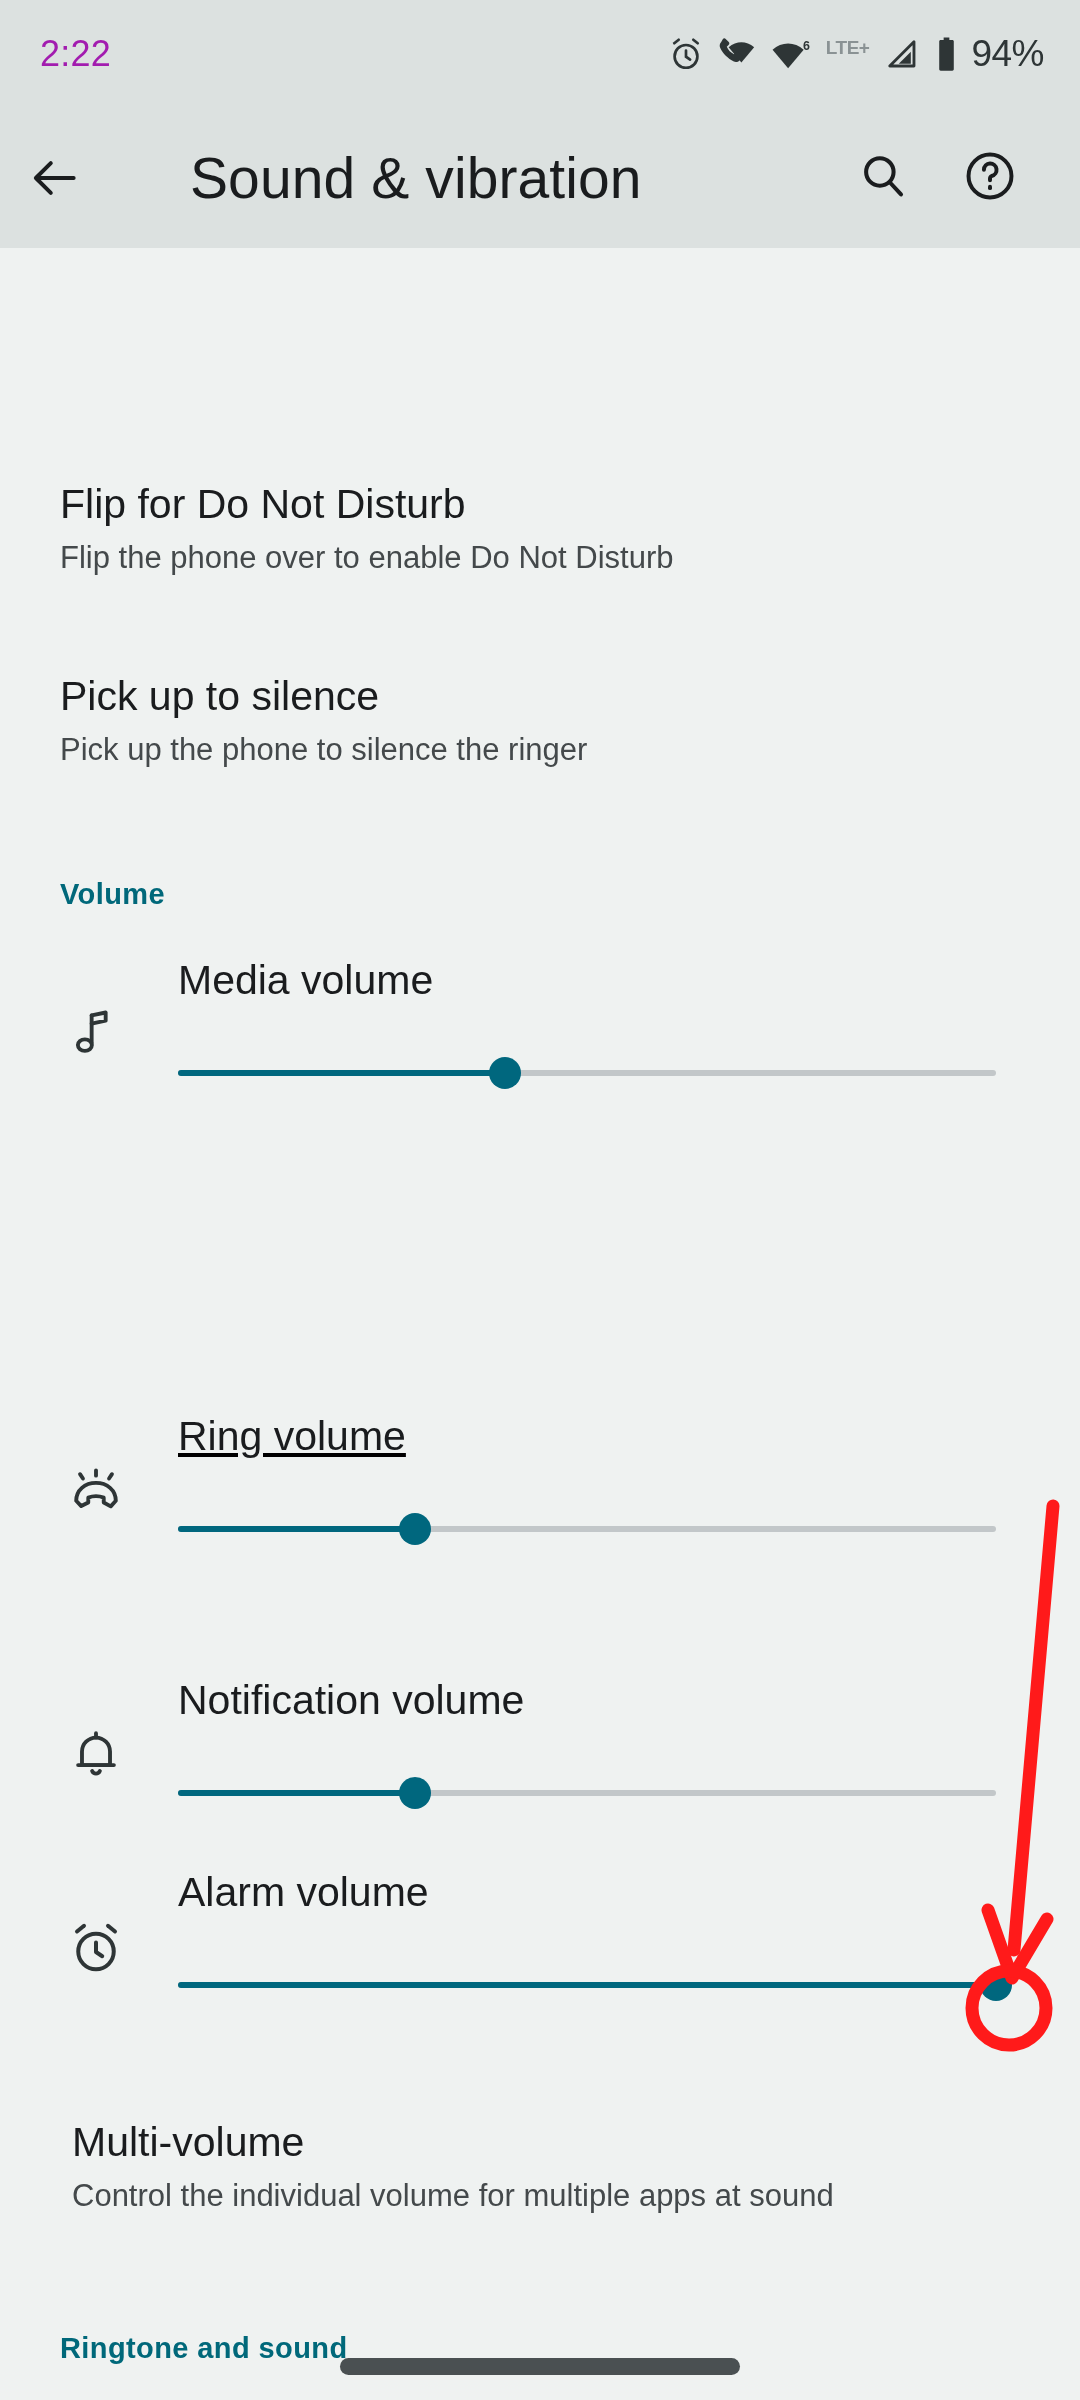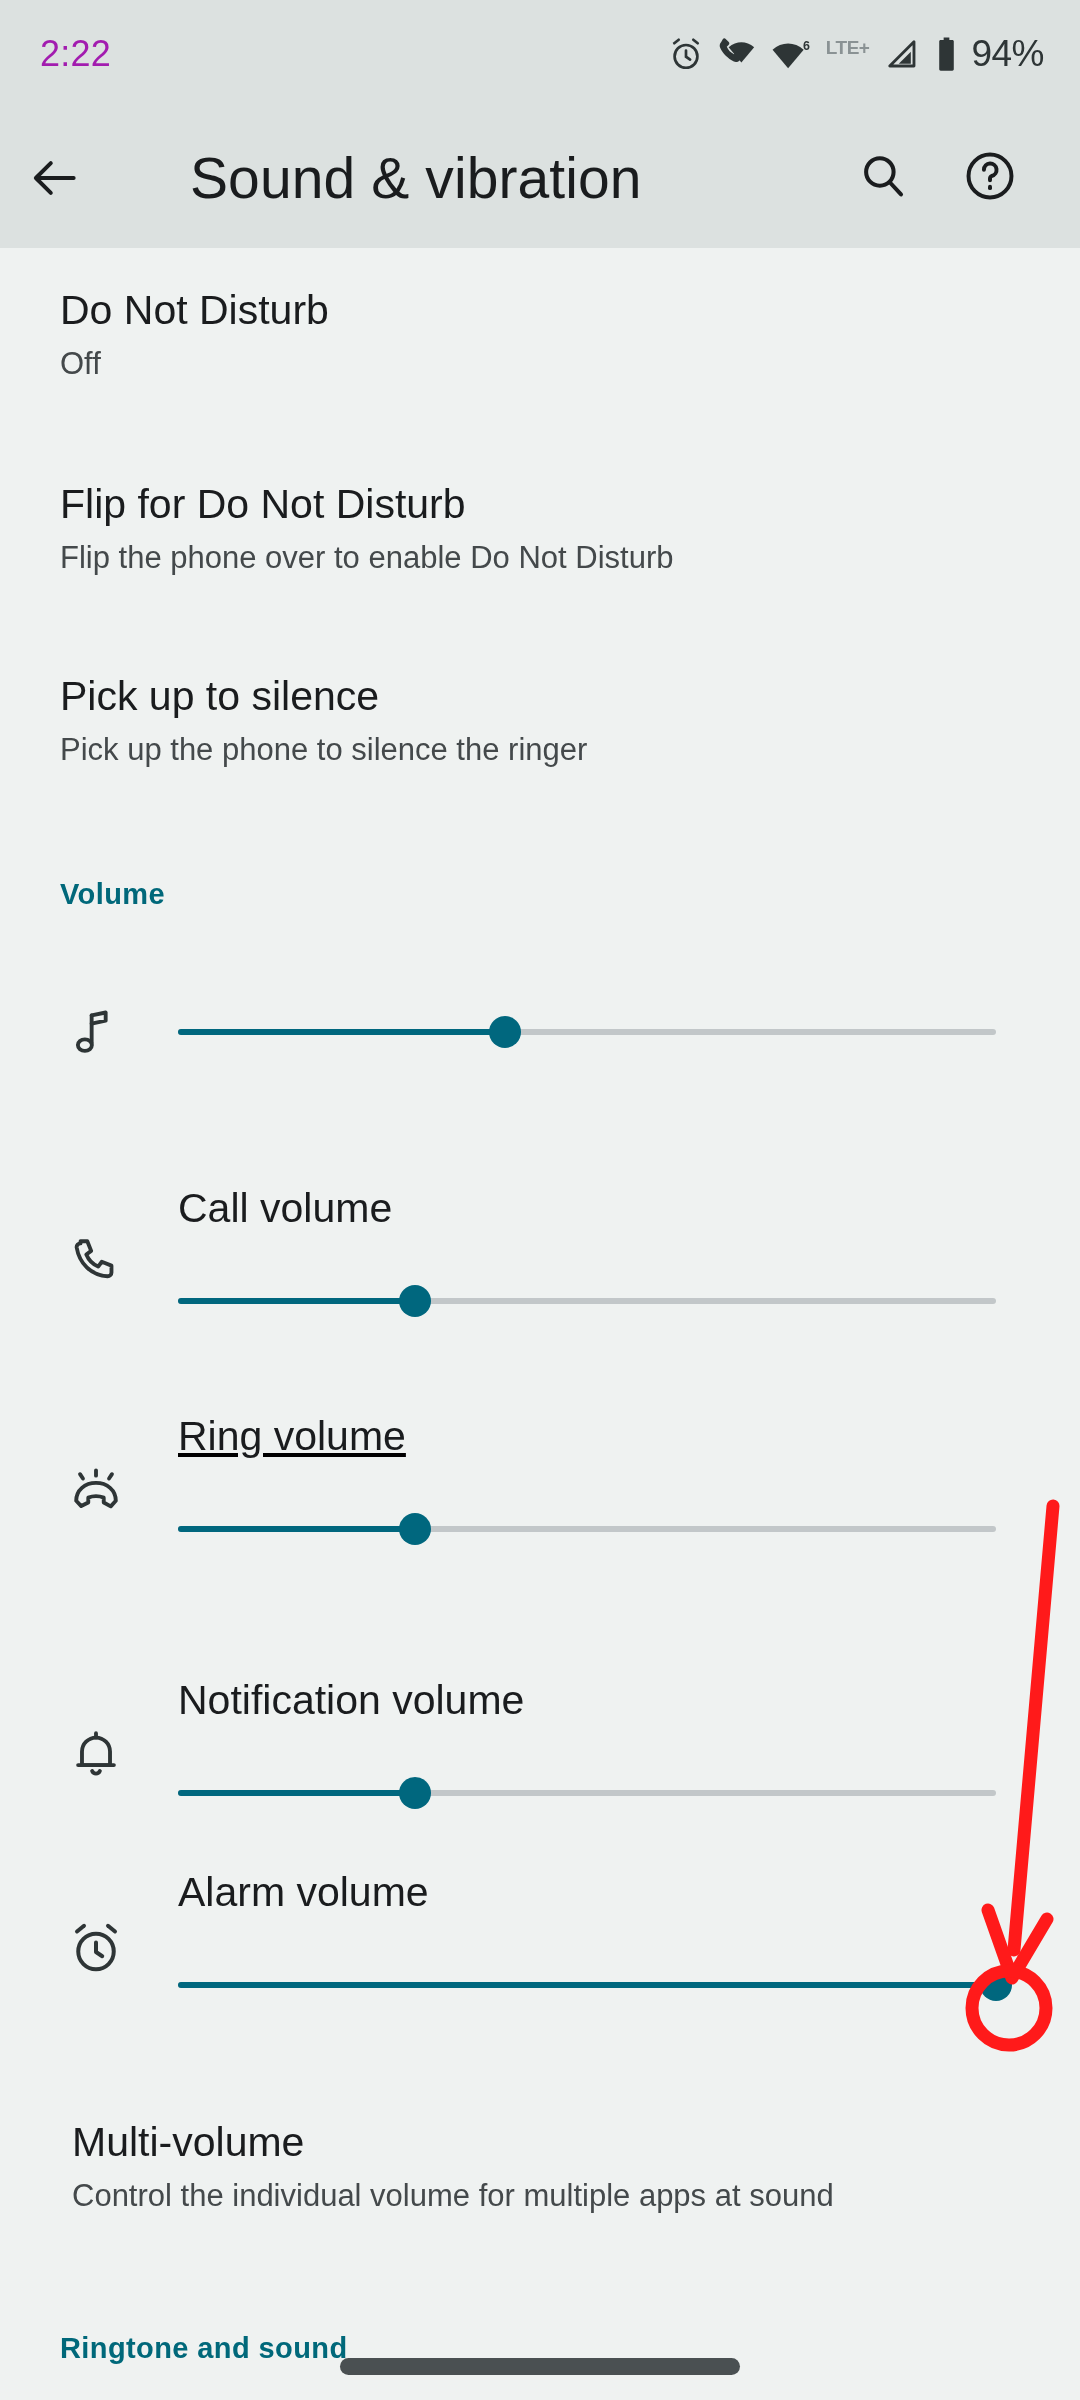--- a/index.html
+++ b/index.html
@@ -179,24 +179,20 @@
             <path d="M9.4 9.3a2.7 2.7 0 1 1 3.3 2.7c-.5.2-.7.6-.7 1.1v.7"></path>
             <path d="M12 16.6v.6"></path>
           </g>
         </svg>
       </div>
     </div>
   </div>
 
   <div class="content">
 
-    <div class="pref" style="position:absolute; top:38px; left:0; right:0;">
-      <div class="pref-title">Do Not Disturb</div>
-      <div class="pref-sub">Off</div>
-    </div>
 
     <div class="pref" style="position:absolute; top:232px; left:0; right:0;">
       <div class="pref-title">Flip for Do Not Disturb</div>
       <div class="pref-sub">Flip the phone over to enable Do Not Disturb</div>
     </div>
 
     <div class="pref" style="position:absolute; top:424px; left:0; right:0;">
       <div class="pref-title">Pick up to silence</div>
       <div class="pref-sub">Pick up the phone to silence the ringer</div>
     </div>
@@ -206,40 +202,28 @@
     <div class="vol-row" style="position:absolute; top:712px; left:0; right:0;">
       <div class="vol-icon" style="top:38px;">
         <svg width="58" height="58" viewBox="0 0 24 24">
           <g fill="none" stroke="#2E3536" stroke-width="1.6" stroke-linecap="round" stroke-linejoin="round">
             <path d="M10.2 4.3v11.4"></path>
             <path d="M10.2 4.3 16 3.1v3.4l-5.8 1.2"></path>
             <ellipse cx="7.4" cy="16.6" rx="2.9" ry="2.4"></ellipse>
           </g>
         </svg>
       </div>
+      <div class="vol-label">Media volume</div>
       <div class="vol-slider" style="margin-top:42px;">
         <div class="track-bg"></div>
         <div class="track-fill" style="width: 40%;"></div>
         <div class="thumb" style="left: 40%;"></div>
       </div>
     </div>
 
-    <div class="vol-row" style="position:absolute; top:940px; left:0; right:0;">
-      <div class="vol-icon" style="top:38px;">
-        <svg width="58" height="58" viewBox="0 0 24 24">
-          <path fill="none" stroke="#2E3536" stroke-width="1.6" stroke-linecap="round" stroke-linejoin="round" d="M5.6 3.4h2.8l1.6 4-2 1.5c.9 2.2 2.6 4 4.9 5l1.5-2 4 1.6v2.8c0 .9-.7 1.6-1.6 1.6C9.8 17.5 5.1 12.5 4 6c-.1-.9.6-1.7 1.6-1.7z"></path>
-        </svg>
-      </div>
-      <div class="vol-label">Call volume</div>
-      <div class="vol-slider" style="margin-top:42px;">
-        <div class="track-bg"></div>
-        <div class="track-fill" style="width: 29%;"></div>
-        <div class="thumb" style="left: 29%;"></div>
-      </div>
-    </div>
 
     <div class="vol-row" style="position:absolute; top:1168px; left:0; right:0;text-decoration:underline;">
       <div class="vol-icon" style="top:42px;">
         <svg width="58" height="58" viewBox="0 0 24 24">
           <g fill="none" stroke="#2E3536" stroke-width="1.6" stroke-linecap="round" stroke-linejoin="round">
             <path d="M3.8 14.8c0-4.4 3.6-7.4 8.2-7.4s8.2 3 8.2 7.4l-2.1 2.3-2.9-1.6v-2c-1-.4-2-.6-3.2-.6s-2.2.2-3.2.6v2L5.9 17z"></path>
             <path d="M12 4.4V2.2"></path>
             <path d="M6.6 5.6 5.4 3.8"></path>
             <path d="M17.4 5.6 18.6 3.8"></path>
           </g>

